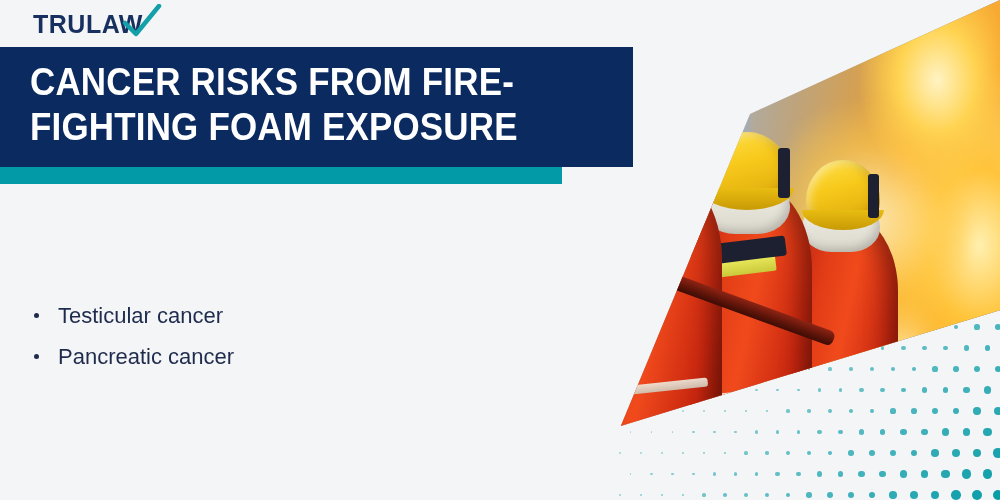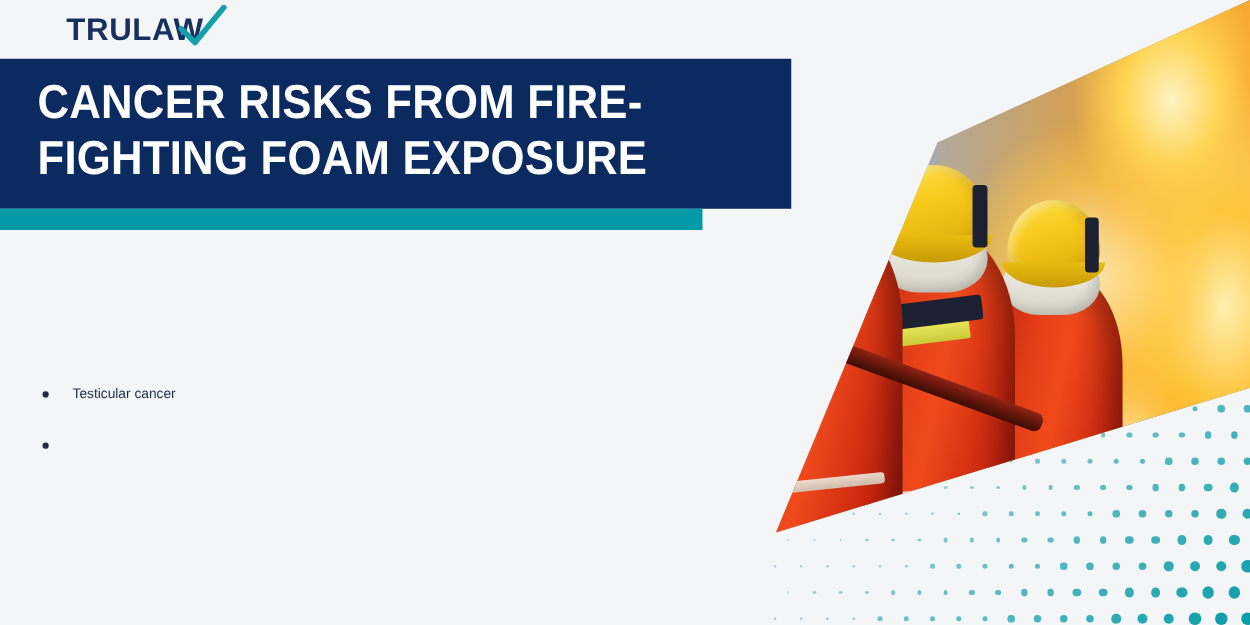--- a/index.html
+++ b/index.html
@@ -23,21 +23,20 @@
   }
 
   
   #logo {
     position: absolute;
     left: 33px;
     top: 9px;
     width: 150px;
     height: 32px;
     z-index: 6;
-    margin-left: 20px;
   }
   #logo-text {
     position: absolute;
     left: 0;
     top: 0;
     font-size: 25px;
     font-weight: 700;
     letter-spacing: 0.5px;
     color: #17305f;
     font-family: "Liberation Sans", sans-serif;
@@ -225,21 +224,21 @@
     list-style: none;
     margin: 0;
     padding: 0;
     z-index: 5;
   }
   #bullets li {
     position: relative;
     padding-left: 28px;
     margin: 0 0 20px 0;
     color: #1f2b4d;
-    font-size: 11px;
+    font-size: 22px;
     line-height: 21px;
   }
   #bullets li .bullet-dot {
     position: absolute;
     left: 4px;
     top: 8px;
     width: 5px;
     height: 5px;
     border-radius: 50%;
     background: #1f2b4d;
@@ -421,16 +420,16 @@
   </div>
 
   <div id="headline-band">
     <div id="headline">Cancer Risks From Fire-Fighting Foam Exposure</div>
   </div>
   <div id="teal-bar"></div>
 
 
   <ul id="bullets">
       <li><span class="bullet-dot"></span><span>Testicular cancer</span></li>
-      <li><span class="bullet-dot"></span></li>
+      <li><span class="bullet-dot"></span><span>Pancreatic cancer</span></li>
     </ul>
 
 </div>
 
 </body></html>

